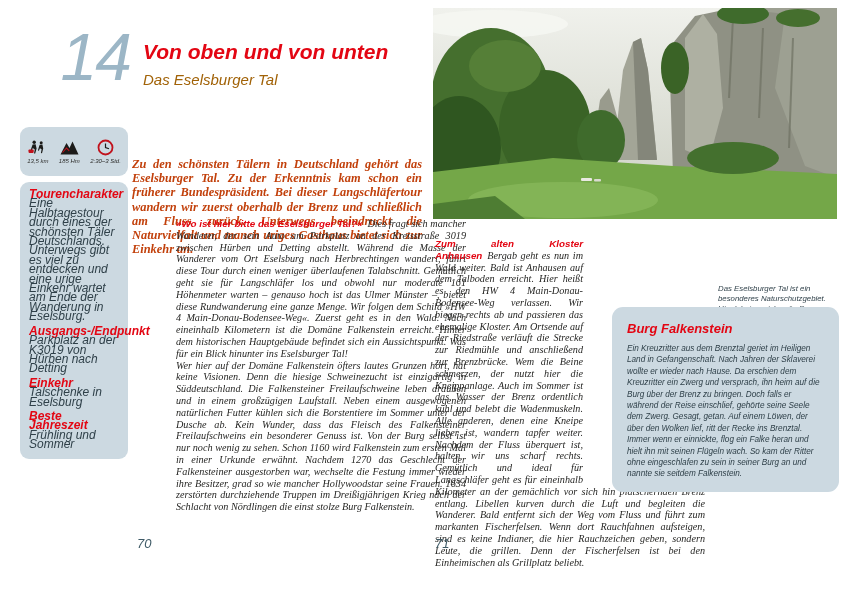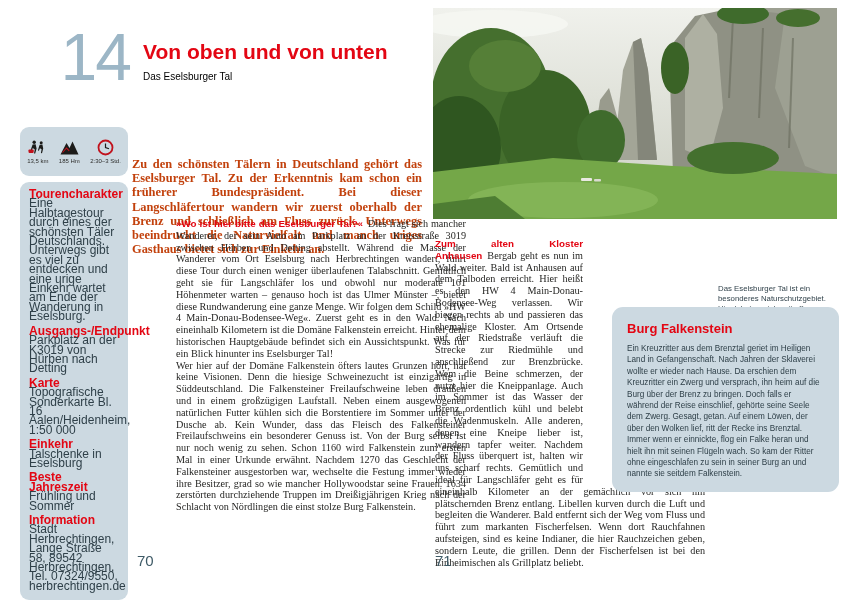--- a/index.html
+++ b/index.html
@@ -1,23 +1,23 @@
 <!DOCTYPE html>
 <html lang="de"><head>
 <meta charset="utf-8">
 <style>
   html,body{margin:0;padding:0;background:#ffffff;}
   .spread{position:relative;width:843px;height:600px;background:#ffffff;overflow:hidden;
-          font-family:"Liberation Sans",sans-serif;}
+          font-family:"Liberation Sans",sans-serif;font-style:italic;}
 
   
   .ch-num{position:absolute;left:28px;top:24px;width:102px;text-align:right;
           font-size:66px;line-height:1;color:#9cb6c6;letter-spacing:-2px;}
   .title{position:absolute;left:143px;top:40px;font-size:21px;font-weight:bold;color:#e30613;}
-  .subtitle{position:absolute;left:143px;top:71px;font-size:10px;color:#000000;}
+  .subtitle{position:absolute;left:143px;top:71px;font-size:15px;color:#a16207;}
 
   
   .infobar{position:absolute;left:20px;top:127px;width:108px;height:49px;background:#ccd9e1;
            border-radius:9px;display:flex;align-items:center;justify-content:space-around;
            box-sizing:border-box;padding:3px 2px;}
   .info-item{display:flex;flex-direction:column;align-items:center;gap:2px;}
   .info-label{font-size:6px;color:#2e2e2c;white-space:nowrap;}
 
   
   .sidebar{position:absolute;left:20px;top:182px;width:108px;box-sizing:border-box;
@@ -44,21 +44,21 @@
            font-size:7.8px;line-height:10px;color:#31424b;margin-top:48px;}
   #right-body{position:absolute;left:435px;top:238px;width:270px;}
   #right-body p{margin:0;}
   .box-spacer{float:right;width:122px;height:172px;margin-top:71px;}
   .infobox{position:absolute;left:612px;top:307px;width:227px;box-sizing:border-box;
            background:#ccd9e1;border-radius:11px;padding:14px 15px 12px;}
   .infobox h3{margin:0;font-size:13px;color:#e30613;font-weight:bold;}
   .infobox p{margin:7px 0 0;font-size:8.2px;line-height:11.4px;color:#2f4049;}
 
   
-  .pagenum{position:absolute;top:552px;font-size:15px;color:#3e5a66;}
+  .pagenum{position:absolute;top:536px;font-size:13px;color:#3e5a66;}
   #pn-left{left:137px;}
   #pn-right{left:435px;width:270px;text-align:left;}
 </style>
 </head>
 <body>
 
 <div class="spread">
 
   <div class="ch-num">14</div>
   <div class="title">Von oben und von unten</div>
@@ -94,34 +94,26 @@
   <div class="sidebar">
     <div class="sb-sec">
       <div class="sb-h">Tourencharakter</div>
       <div>Eine Halbtagestour durch eines der schönsten Täler Deutschlands. Unterwegs gibt es viel zu entdecken und eine urige Einkehr wartet am Ende der Wanderung in Eselsburg.</div>
     </div>
     <div class="sb-sec">
       <div class="sb-h">Ausgangs-/Endpunkt</div>
       <div>Parkplatz an der K3019 von Hürben nach Detting</div>
     </div>
     <div class="sb-sec">
-      <div class="sb-h">Karte</div>
-      <div>Topografische Sonderkarte Bl. 16 Aalen/Heidenheim, 1:50 000</div>
-    </div>
-    <div class="sb-sec">
       <div class="sb-h">Einkehr</div>
       <div>Talschenke in Eselsburg</div>
     </div>
     <div class="sb-sec">
       <div class="sb-h">Beste Jahreszeit</div>
       <div>Frühling und Sommer</div>
-    </div>
-    <div class="sb-sec">
-      <div class="sb-h">Information</div>
-      <div>Stadt Herbrechtingen, Lange Straße 58, 89542 Herbrechtingen, Tel. 07324/9550, herbrechtingen.de</div>
     </div>
   </div>
 
   <div class="intro">Zu den schönsten Tälern in Deutschland gehört das Eselsburger Tal. Zu der Erkenntnis kam schon ein früherer Bundespräsident. Bei dieser Langschläfertour wandern wir zuerst oberhalb der Brenz und schließlich am Fluss zurück. Unterwegs beeindruckt die Naturvielfalt und manch uriges Gasthaus bietet sich zur Einkehr an.</div>
 
   <div id="left-body" class="body-col">
     <p><span class="lead">»Wo ist hier bitte das Eselsburger Tal?«</span><span>Dies fragt sich mancher Wanderer, der sein Auto am Parkplatz an der Kreisstraße 3019 zwischen Hürben und Detting abstellt. Während die Masse der Wanderer vom Ort Eselsburg nach Herbrechtingen wandert, führt diese Tour durch einen weniger überlaufenen Talabschnitt. Gemütlich geht sie für Langschläfer los und obwohl nur moderate 161 Höhenmeter warten – genauso hoch ist das Ulmer Münster –, bietet diese Rundwanderung eine ganze Menge. Wir folgen dem Schild »HW 4 Main-Donau-Bodensee-Weg«. Zuerst geht es in den Wald. Nach eineinhalb Kilometern ist die Domäne Falkenstein erreicht. Hinter dem historischen Hauptgebäude befindet sich ein Aussichtspunkt. Was für ein Blick hinunter ins Eselsburger Tal!</span></p>
     <p>Wer hier auf der Domäne Falkenstein öfters lautes Grunzen hört, hat keine Visionen. Denn die hiesige Schweinezucht ist einzigartig in Süddeutschland. Die Falkensteiner Freilaufschweine leben draußen und in einem großzügigen Laufstall. Neben einem ausgewogenen natürlichen Futter kühlen sich die Borstentiere im Sommer unter der Dusche ab. Kein Wunder, dass das Fleisch des Falkensteiner Freilaufschweins ein besonderer Genuss ist. Von der Burg selbst ist nur noch wenig zu sehen. Schon 1160 wird Falkenstein zum ersten Mal in einer Urkunde erwähnt. Nachdem 1270 das Geschlecht der Falkensteiner ausgestorben war, wechselte die Festung immer wieder ihre Besitzer, grad so wie mancher Hollywoodstar seine Frauen. 1634 zerstörten durchziehende Truppen im Dreißigjährigen Krieg nach der Schlacht von Nördlingen die einst stolze Burg Falkenstein.</p>
   </div>
 

